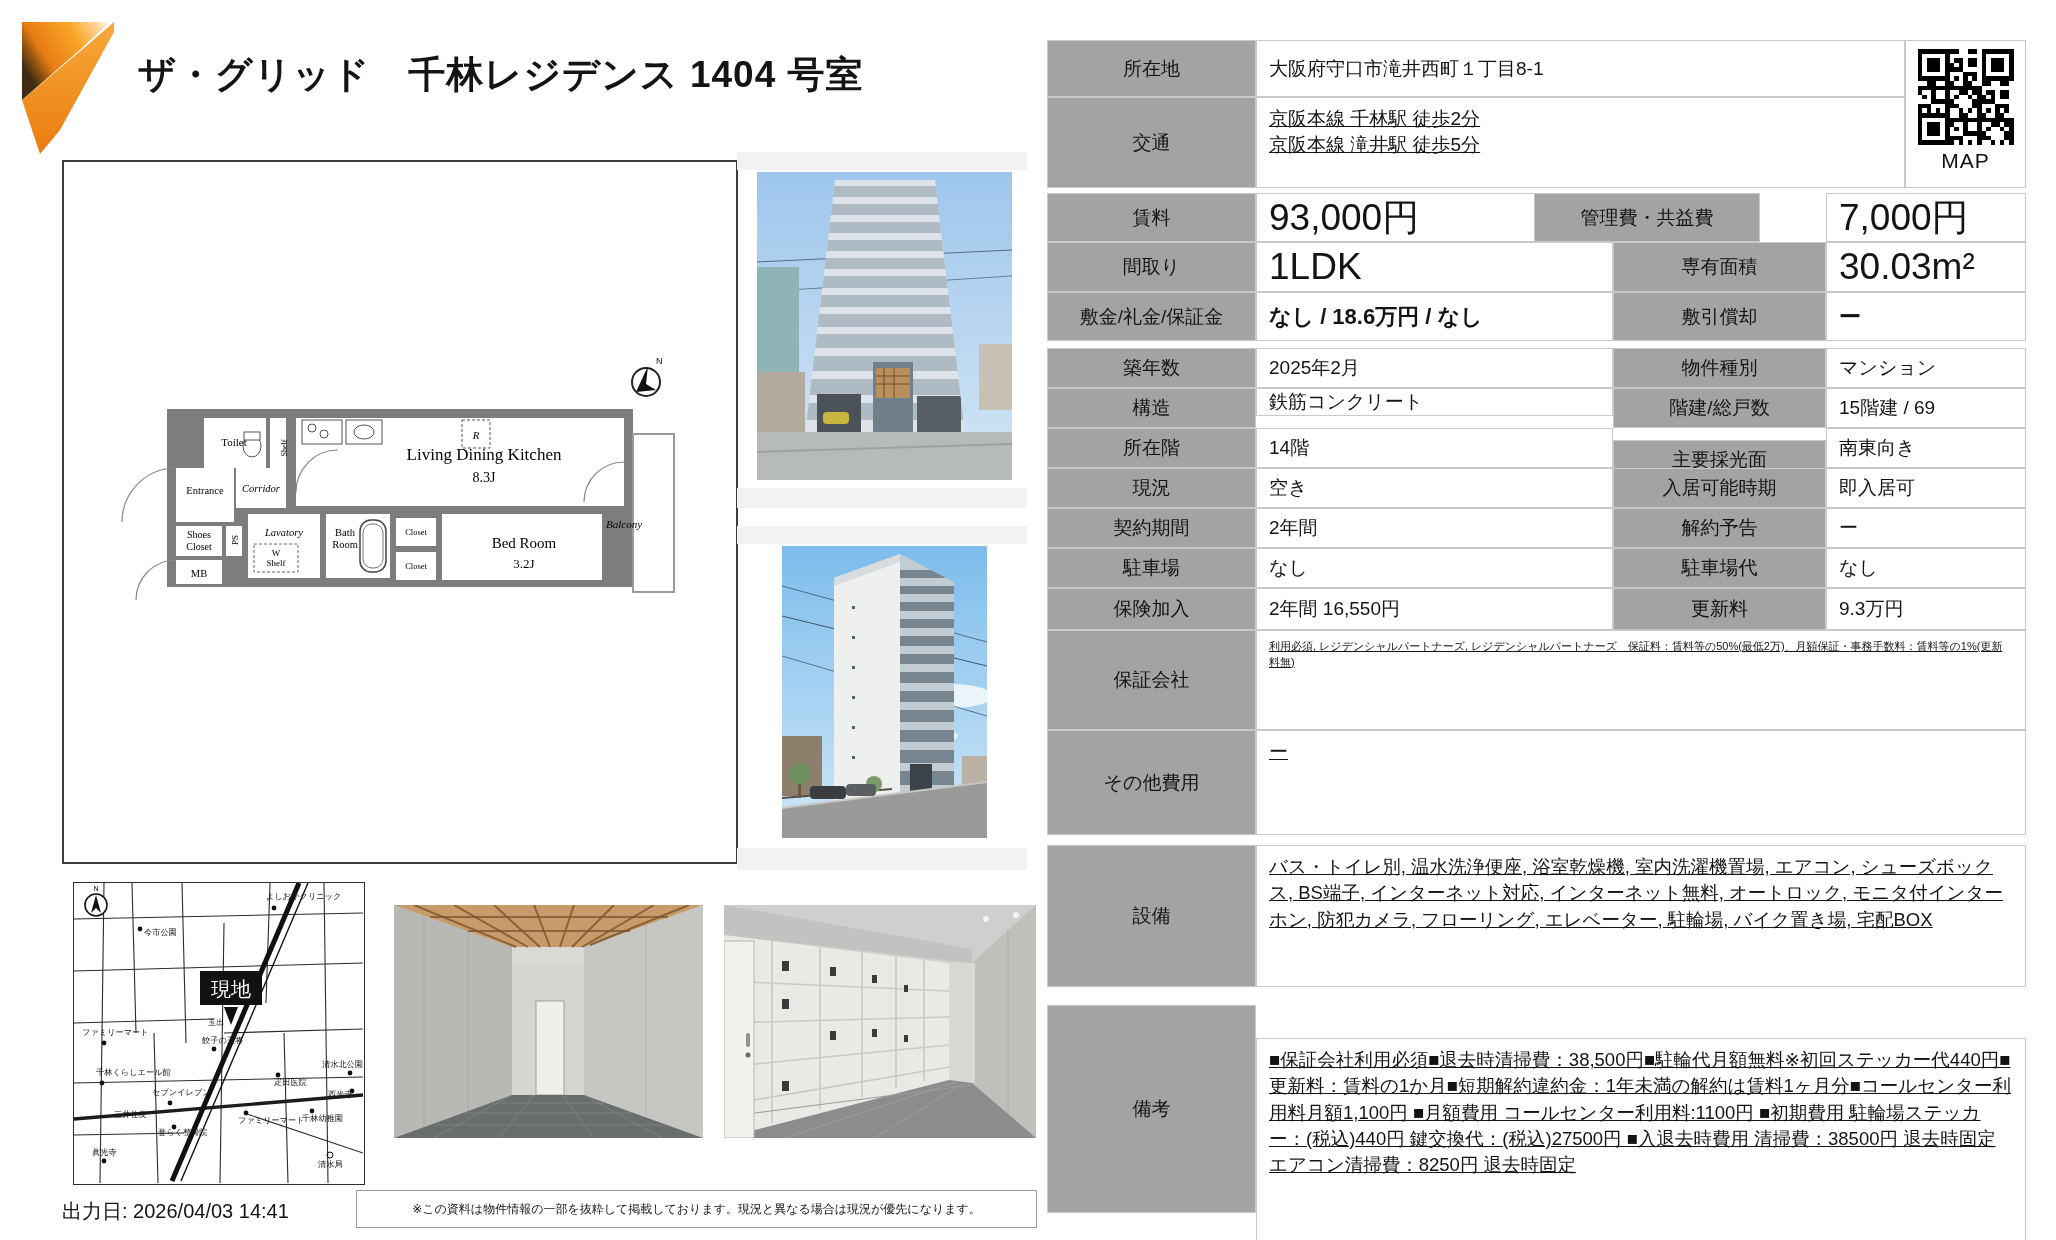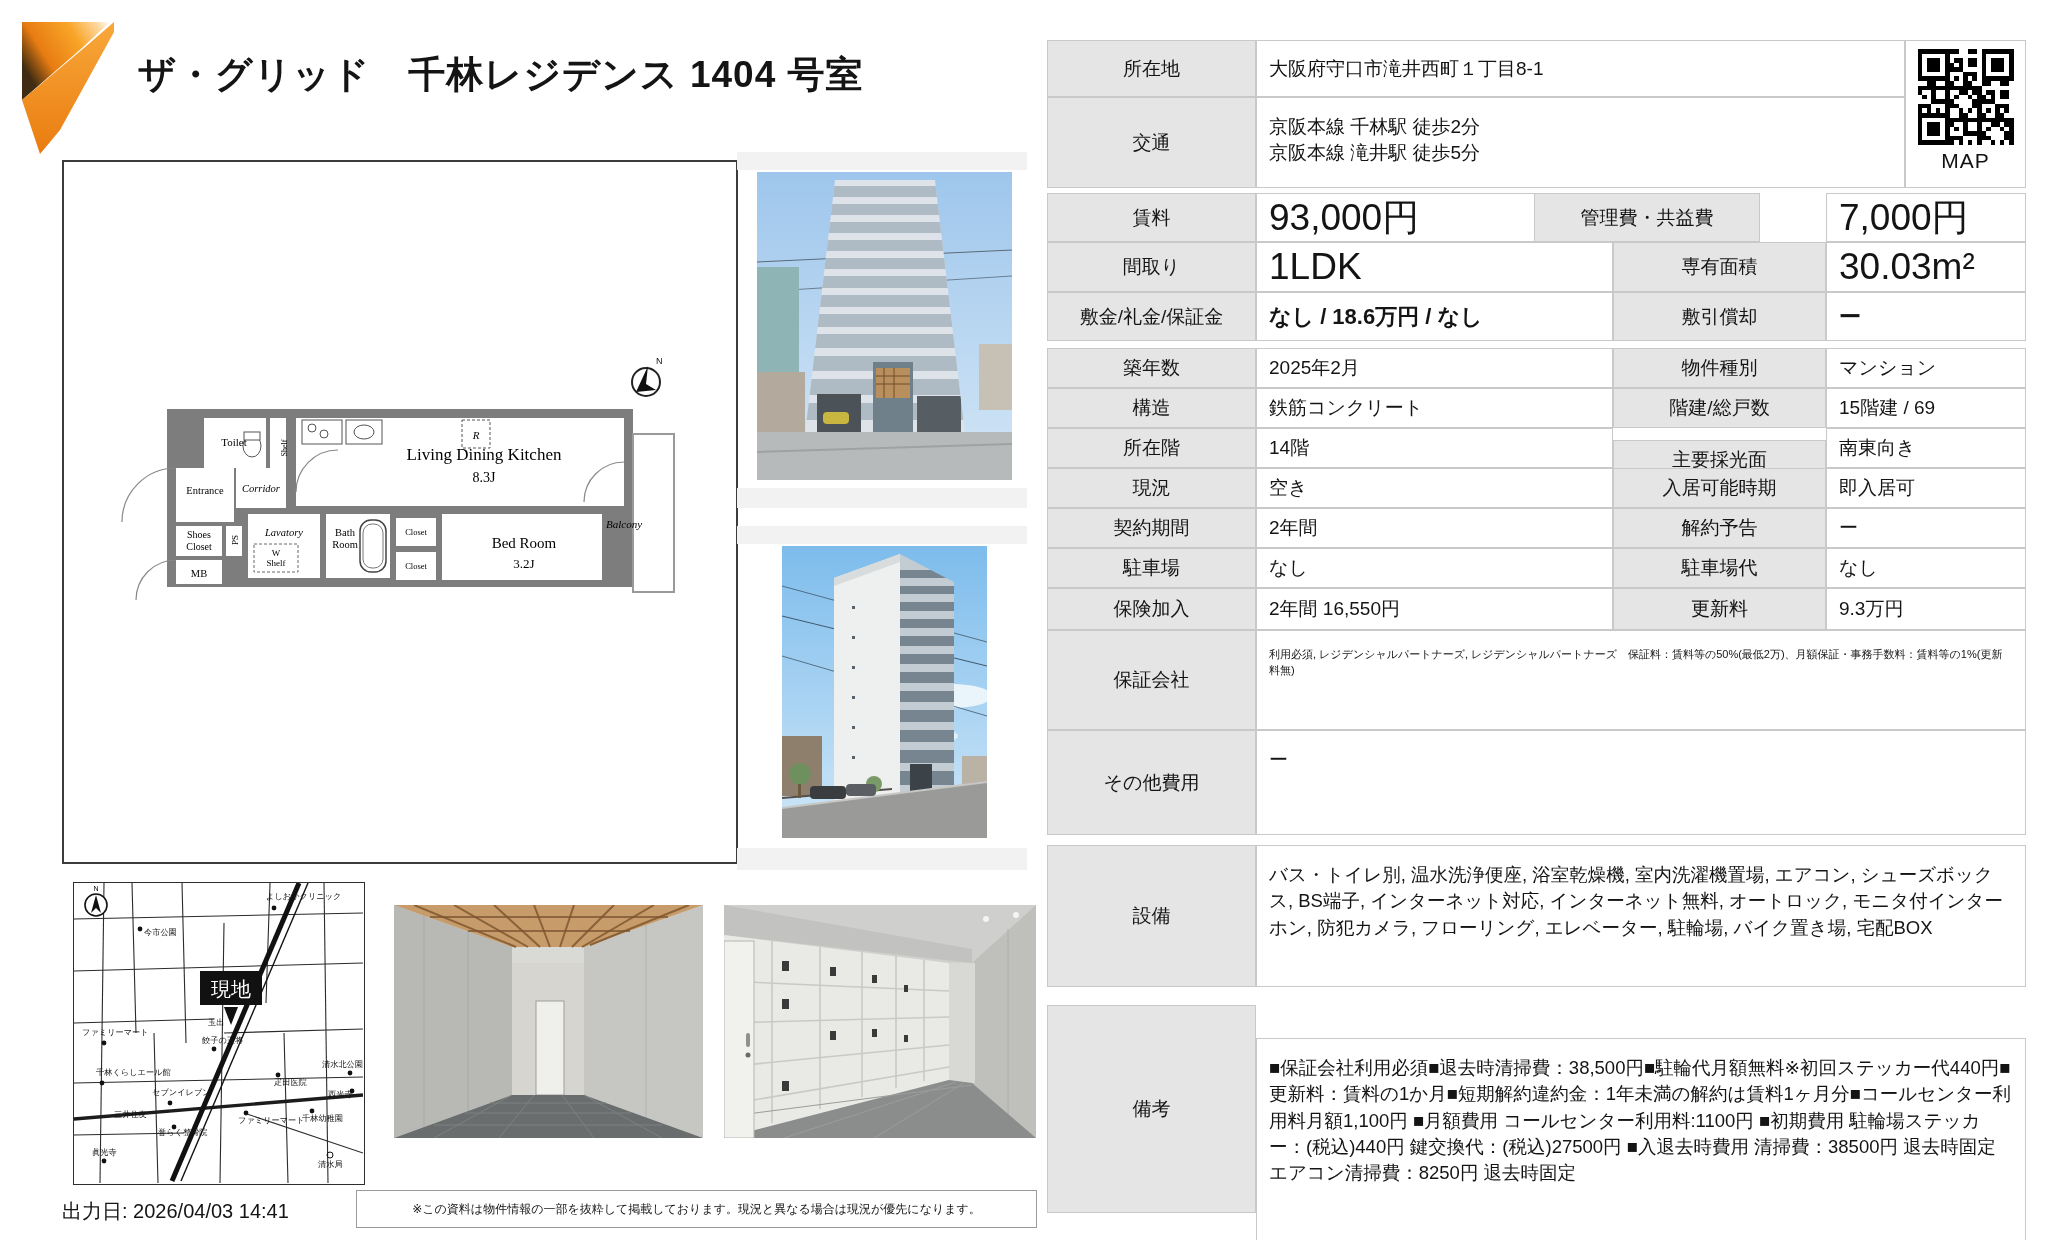--- a/index.html
+++ b/index.html
@@ -4,23 +4,23 @@
 <style>
   html,body{margin:0;padding:0;background:#fff;}
   .sheet{position:relative;width:2056px;height:1240px;background:#ffffff;overflow:hidden;
          font-family:"Liberation Sans","DejaVu Sans",sans-serif;color:#141414;}
   .abs{position:absolute;box-sizing:border-box;}
   
   .title{font-size:37px;font-weight:700;letter-spacing:1px;white-space:nowrap;text-align:center;}
   
   .cell{position:absolute;box-sizing:border-box;border:1px solid #c9c9c9;background:#fff;
         font-size:19px;line-height:1.35;}
-  .lab{background:#e5e5e5;display:flex;align-items:center;justify-content:center;text-align:left;padding:2px 4px;}
+  .lab{background:#a3a3a3;display:flex;align-items:center;justify-content:center;text-align:left;padding:2px 4px;}
   .val{display:flex;align-items:center;padding:4px 12px;}
-  .val.topal{align-items:flex-start;padding-top:16px;}
+  .val.topal{align-items:flex-start;padding-top:8px;text-decoration:underline;}
   .big{font-size:37px;font-weight:400;}
   .semibig{font-size:22px;font-weight:700;}
   .small-text{font-size:11px;line-height:1.45;}
   .mid-text{font-size:18.5px;line-height:1.42;}
   .preline{white-space:pre-line;}
   
   .qrcell{position:absolute;box-sizing:border-box;border:1px solid #c9c9c9;background:#fff;
           display:flex;flex-direction:column;align-items:center;justify-content:flex-start;padding-top:8px;}
   #qr{display:grid;grid-template-columns:repeat(21,1fr);width:96px;height:96px;background:#fff;}
   #qr div{width:100%;height:100%;}
@@ -865,21 +865,21 @@
   <div class="cell val semibig" style="left:1256px;top:292px;width:357px;height:49px">なし / 18.6万円 / なし</div>
   <div class="cell lab" style="left:1613px;top:292px;width:213px;height:49px">敷引償却</div>
   <div class="cell val semibig" style="left:1826px;top:292px;width:200px;height:49px">ー</div>
 
   <div class="cell lab" style="left:1047px;top:348px;width:209px;height:40px">築年数</div>
   <div class="cell val" style="left:1256px;top:348px;width:357px;height:40px">2025年2月</div>
   <div class="cell lab" style="left:1613px;top:348px;width:213px;height:40px">物件種別</div>
   <div class="cell val" style="left:1826px;top:348px;width:200px;height:40px">マンション</div>
 
   <div class="cell lab" style="left:1047px;top:388px;width:209px;height:40px">構造</div>
-  <div class="cell val" style="left:1256px;top:388px;width:357px;height:40px">鉄筋コンクリート</div>
+  <div class="cell val" style="left:1256px;top:388px;width:357px;height:28px">鉄筋コンクリート</div>
   <div class="cell lab" style="left:1613px;top:388px;width:213px;height:40px">階建/総戸数</div>
   <div class="cell val" style="left:1826px;top:388px;width:200px;height:40px">15階建 / 69</div>
 
   <div class="cell lab" style="left:1047px;top:428px;width:209px;height:40px">所在階</div>
   <div class="cell val" style="left:1256px;top:428px;width:357px;height:40px">14階</div>
   <div class="cell lab" style="left:1613px;top:440px;width:213px;height:40px">主要採光面</div>
   <div class="cell val" style="left:1826px;top:428px;width:200px;height:40px">南東向き</div>
 
   <div class="cell lab" style="left:1047px;top:468px;width:209px;height:40px">現況</div>
   <div class="cell val" style="left:1256px;top:468px;width:357px;height:40px">空き</div>

